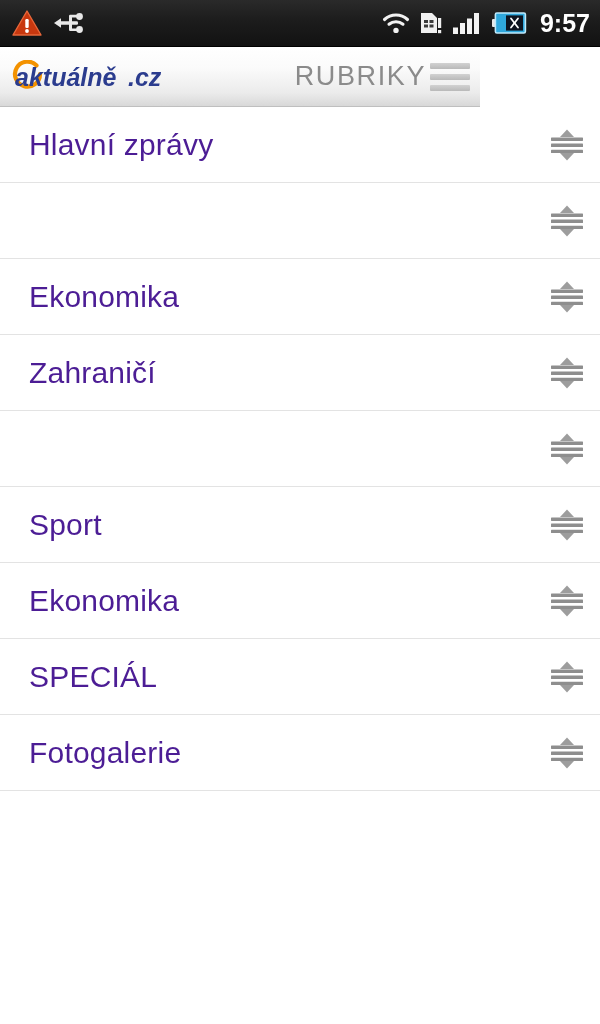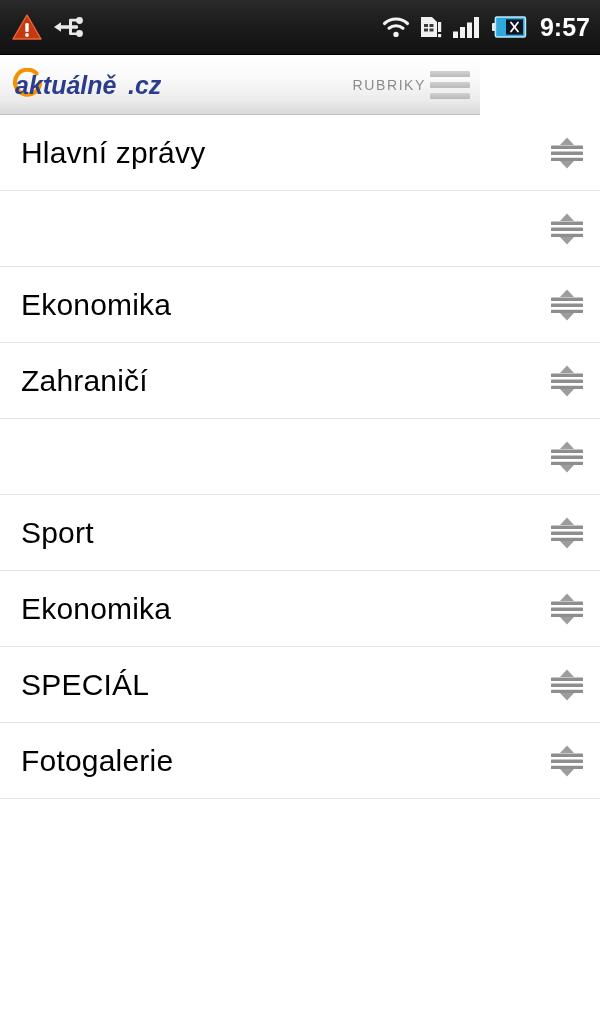--- a/index.html
+++ b/index.html
@@ -6,21 +6,21 @@
   html, body {
     width:600px; height:1024px;
     background:#ffffff;
     font-family:"Liberation Sans", sans-serif;
     overflow:hidden;
   }
 
   
   .statusbar{
     position:relative;
-    width:600px; height:55px;
+    width:600px; height:47px;
     background:linear-gradient(to bottom,#2a2a2a 0%, #1c1c1c 45%, #121212 100%);
     display:flex; align-items:center;
     border-bottom:1px solid #000;
   }
   .sb-left{ display:flex; align-items:center; gap:10px; padding-left:12px; }
   .sb-right{ display:flex; align-items:center; gap:8px; margin-left:auto; padding-right:10px; }
 
   .warn-tri{ width:30px; height:27px; position:relative; }
   .warn-tri svg{ display:block; }
 
@@ -58,21 +58,21 @@
   .logo svg{ display:block; }
 
   .rubriky{
     margin-left:auto;
     display:flex; align-items:center;
     padding-right:10px;
     gap:4px;
   }
   .rubriky-text{
     color:#8b8b8b;
-    font-size:14px;
+    font-size:27px;
     letter-spacing:1.6px;
     font-family:"Liberation Sans", sans-serif;
   }
   .hamburger{
     display:flex; flex-direction:column; justify-content:center;
     gap:5px; width:40px;
   }
   .hamburger span{
     display:block; height:6px; width:40px;
     background:linear-gradient(to bottom,#d2d2d2,#b9b9b9);
@@ -86,23 +86,23 @@
   }
   .row{
     position:relative;
     height:76px;
     display:flex; align-items:center;
     border-bottom:1px solid #e3e3e3;
     background:#ffffff;
   }
   .row:first-child{ border-top:none; }
   .row-label{
-    padding-left:21px;
+    padding-left:29px;
     font-size:30px;
-    color:#000000;
+    color:#4c1d95;
     font-family:"Liberation Sans", sans-serif;
     line-height:1;
     letter-spacing:0.2px;
   }
   .drag-handle{
     margin-left:auto;
     padding-right:16px;
     display:flex; align-items:center;
   }
   .drag-handle svg{ display:block; }

